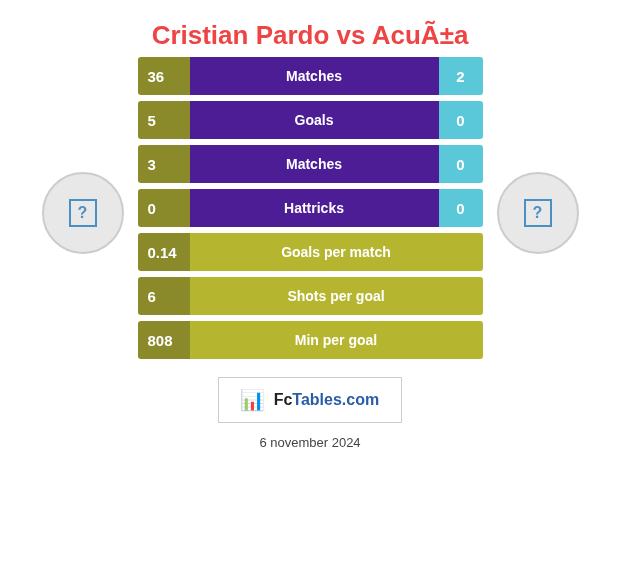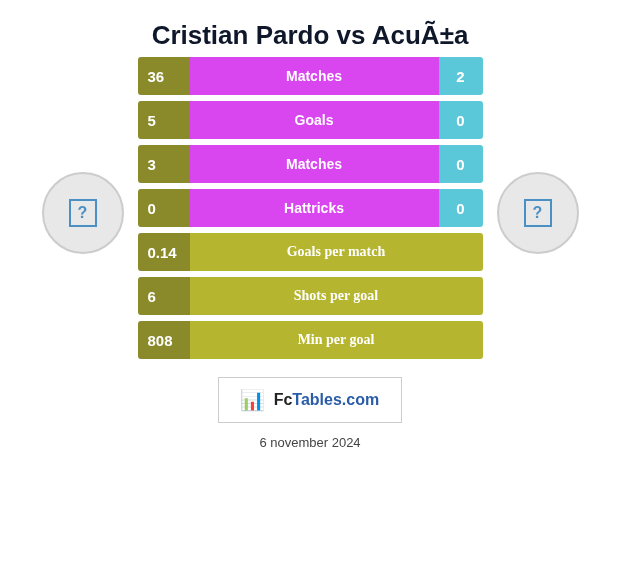--- a/index.html
+++ b/index.html
@@ -18,21 +18,21 @@
       background: #fff;
       display: flex;
       flex-direction: column;
       align-items: center;
       padding: 20px 0 10px;
     }
 
     .title {
       font-size: 26px;
       font-weight: bold;
-      color: #0f172a;
+      color: #ef4444;
       text-align: center;
       margin-bottom: 6px;
     }
 
     .subtitle {
       font-size: 13px;
       color: #555;
       text-align: center;
       margin-bottom: 22px;
     }
@@ -98,21 +98,21 @@
       color: #fff;
       font-size: 15px;
       font-weight: bold;
       display: flex;
       align-items: center;
       padding: 0 10px;
       min-width: 52px;
     }
 
     .stat-center {
-      background: #d946ef;
+      background: #4c1d95;
       color: #fff;
       font-size: 14px;
       font-weight: bold;
       display: flex;
       align-items: center;
       justify-content: center;
       flex: 1;
       text-align: center;
     }
 
@@ -124,21 +124,20 @@
       display: flex;
       align-items: center;
       padding: 0 10px;
       min-width: 44px;
       justify-content: center;
     }
 
     
     .stat-row.no-right .stat-center {
       background: #b5b530;
-      font-family: Liberation Serif, serif;
     }
 
     .brand-box {
       margin-top: 18px;
       border: 1.5px solid #ccc;
       padding: 10px 22px;
       display: flex;
       align-items: center;
       gap: 8px;
     }

